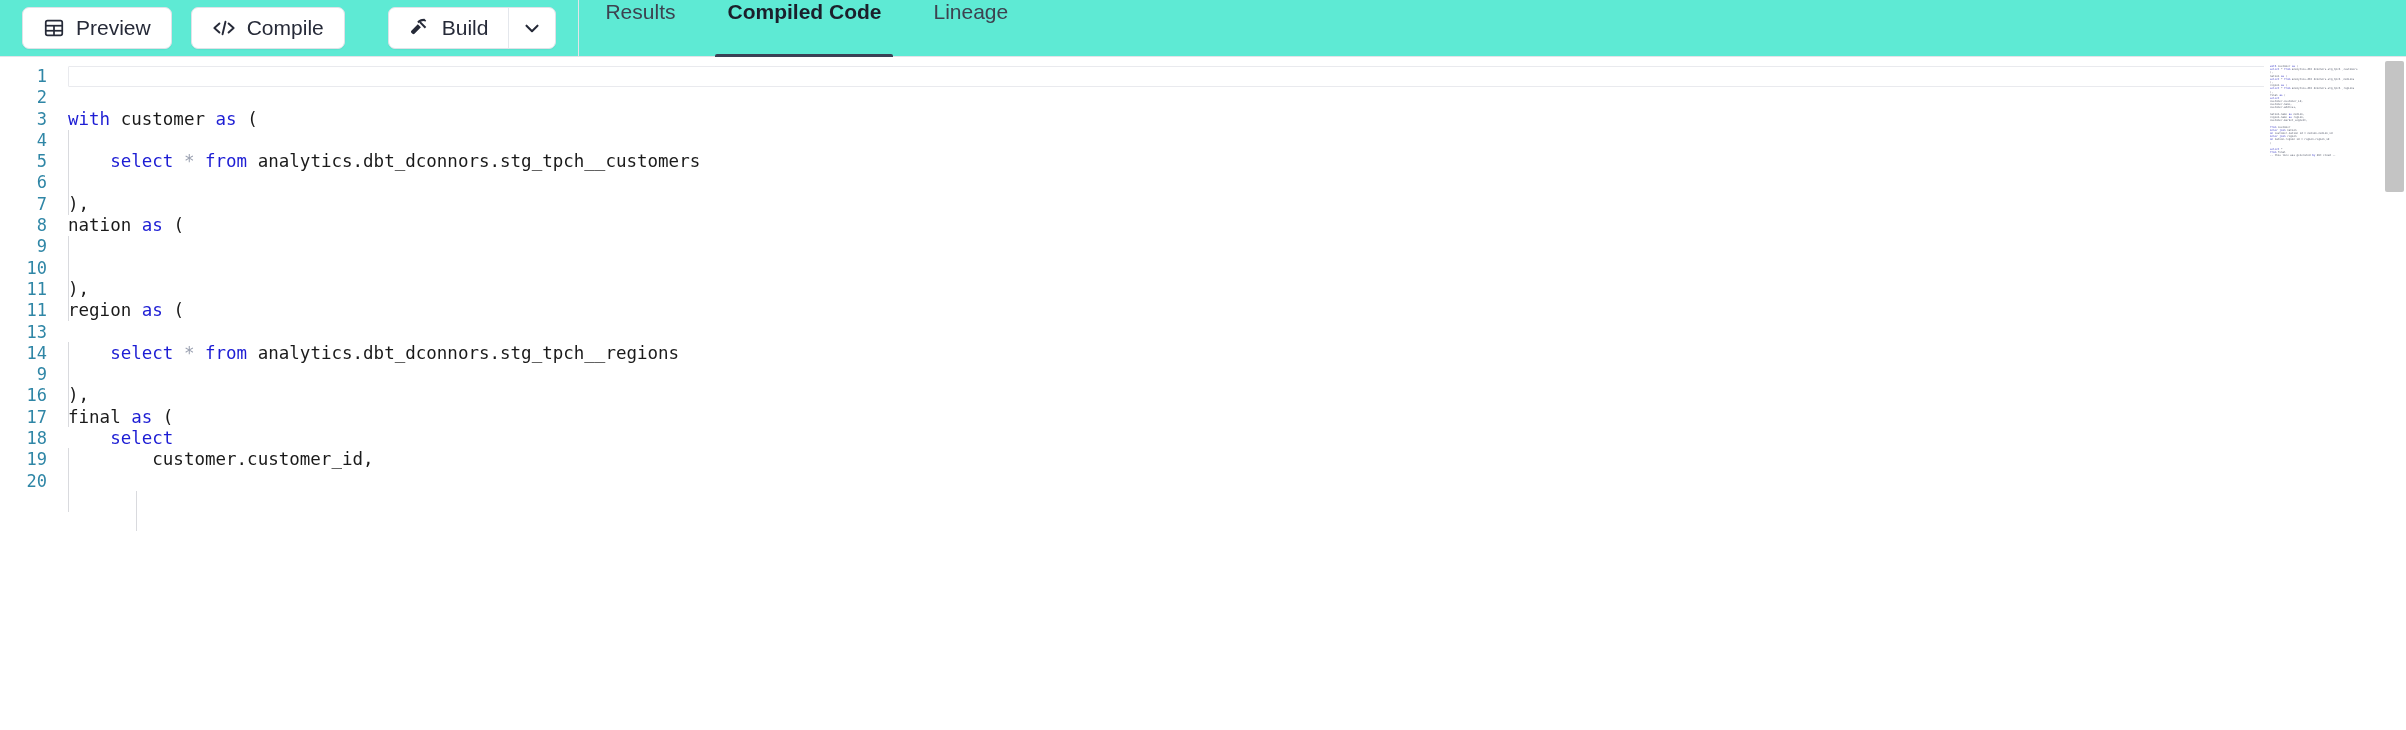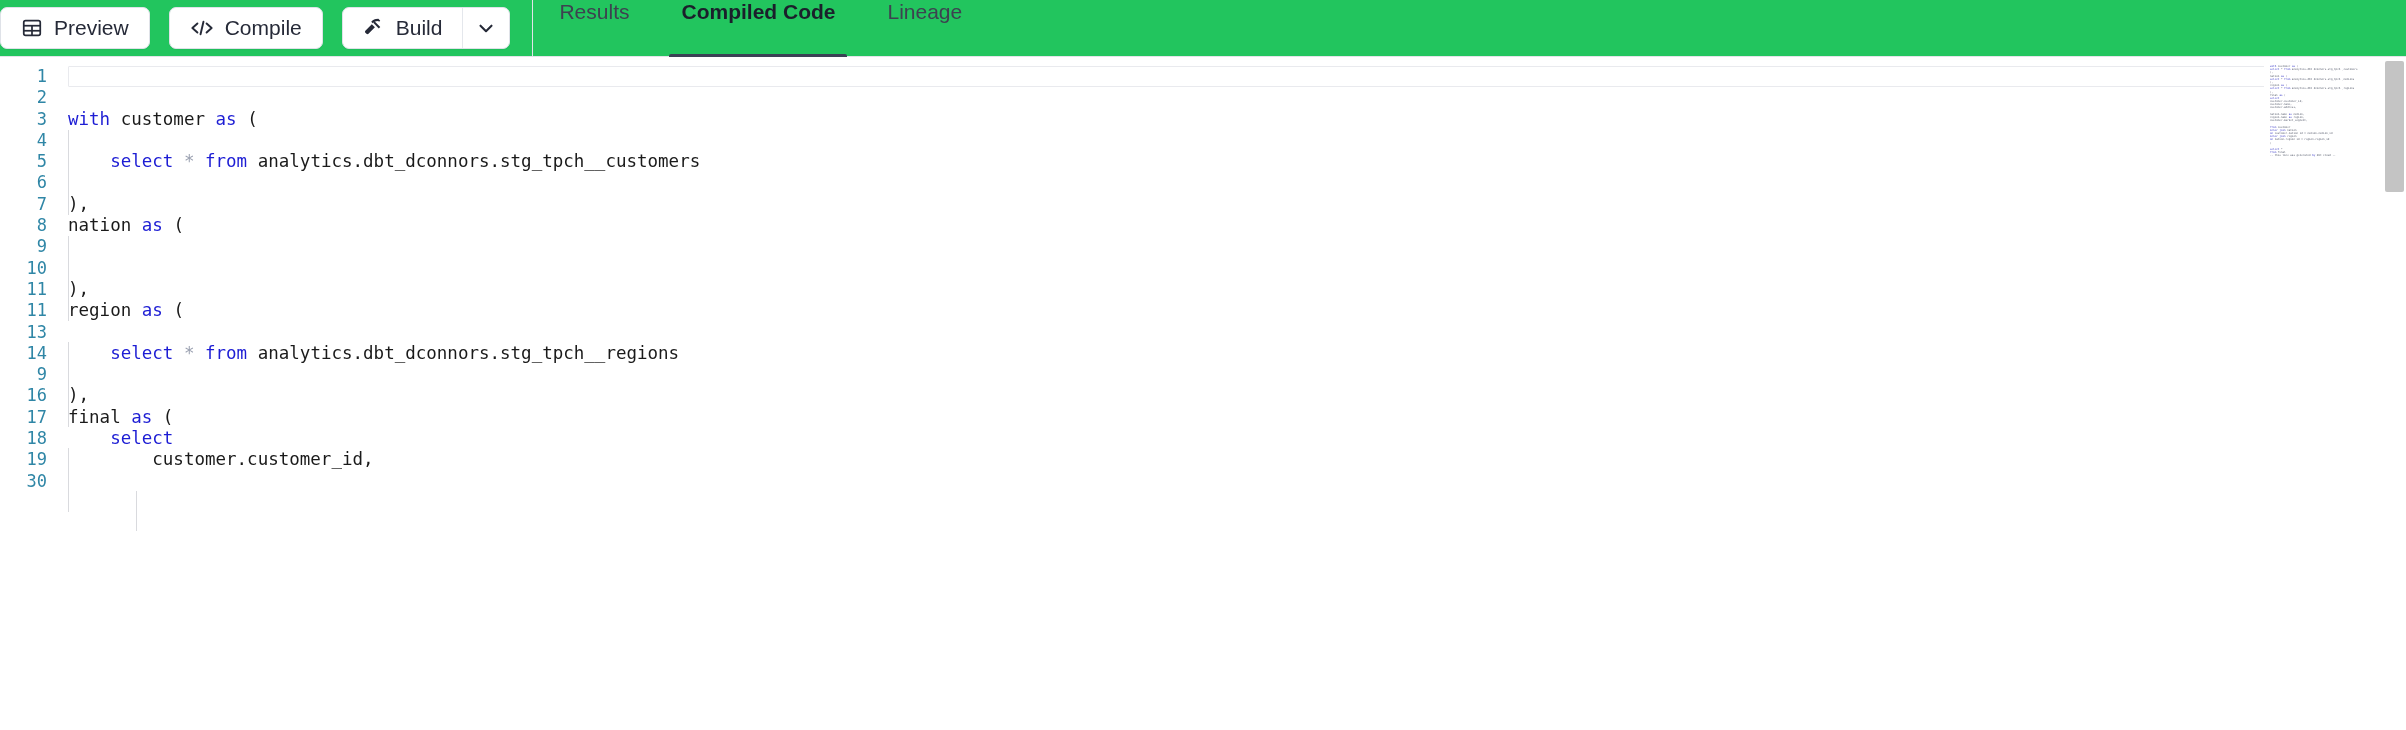--- a/index.html
+++ b/index.html
@@ -15,23 +15,24 @@
     position: relative;
     width: 2406px;
     height: 730px;
     background: #ffffff;
   }
 
   
   .toolbar {
     position: relative;
     height: 57px;
-    background: #22c55e;
+    background: #5eead4;
     display: flex;
     align-items: center;
+    padding-left: 22px;
     border-bottom: 1px solid #e2e4e9;
   }
 
   .btn-group { display: flex; align-items: center; gap: 19px; }
 
   .btn {
     height: 42px;
     background: #ffffff;
     border: 1px solid #dfe2e8;
     border-radius: 7px;
@@ -49,20 +50,21 @@
 
   .split-btn {
     display: flex;
     align-items: stretch;
     background: #ffffff;
     border: 1px solid #dfe2e8;
     border-radius: 7px;
     box-shadow: 0 1px 1px rgba(20,25,40,.04);
     height: 42px;
     overflow: hidden;
+    margin-left: 24px;
   }
   .split-main {
     display: flex;
     align-items: center;
     gap: 11px;
     padding: 0 20px;
     font-size: 21px;
     color: #262a38;
     cursor: pointer;
     border: none;
@@ -309,21 +311,21 @@
         <div class="ln">10</div>
         <div class="ln">11</div>
         <div class="ln">11</div>
         <div class="ln">13</div>
         <div class="ln">14</div>
         <div class="ln">9</div>
         <div class="ln">16</div>
         <div class="ln">17</div>
         <div class="ln">18</div>
         <div class="ln">19</div>
-        <div class="ln">30</div>
+        <div class="ln">20</div>
       </div>
 
     <div class="code-area" id="code-area">
       <div class="first-line-box"></div>
       <div class="indent-guide" style="left:12px; top:73px;  height:85px;"></div>
       <div class="indent-guide" style="left:12px; top:179px; height:85px;"></div>
       <div class="indent-guide" style="left:12px; top:285px; height:85px;"></div>
       <div class="indent-guide" style="left:12px; top:391px; height:64px;"></div>
       <div class="indent-guide" style="left:80px; top:434px; height:40px;"></div>
       <div id="code-lines">

